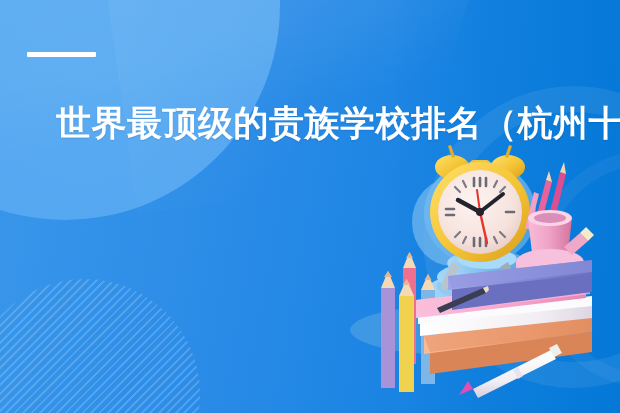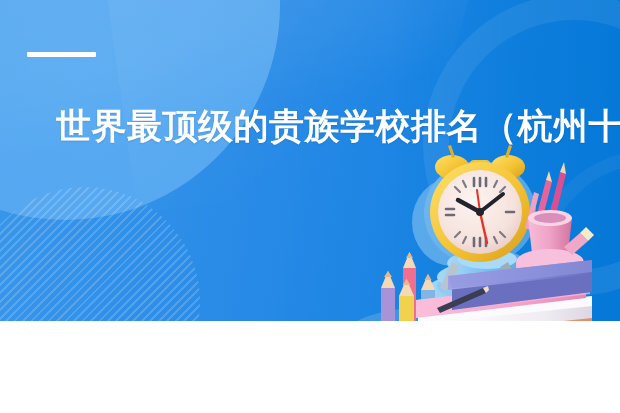--- a/index.html
+++ b/index.html
@@ -3,24 +3,24 @@
 <meta charset="utf-8">
 <style>
   html, body {
     margin: 0;
     padding: 0;
     background: #ffffff;
   }
   #banner {
     position: relative;
     width: 620px;
-    height: 321px;
+    height: 413px;
     overflow: hidden;
     background: #1e88e5;
-    font-family: Liberation Sans, sans-serif;
+    font-family: Liberation Mono, monospace;
   }
 
   
   .bg-base {
     position: absolute;
     inset: 0;
     background: linear-gradient(100deg, #3a97ea 0%, #2b8ce7 38%, #1d85e4 62%, #0a7edb 100%);
   }
   
   .bg-blob-tl {

